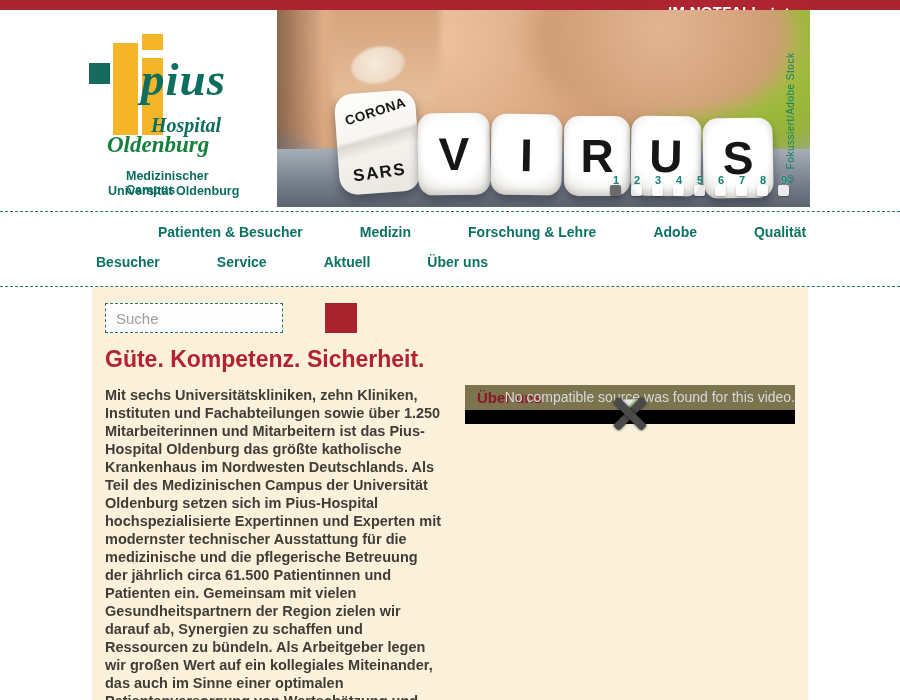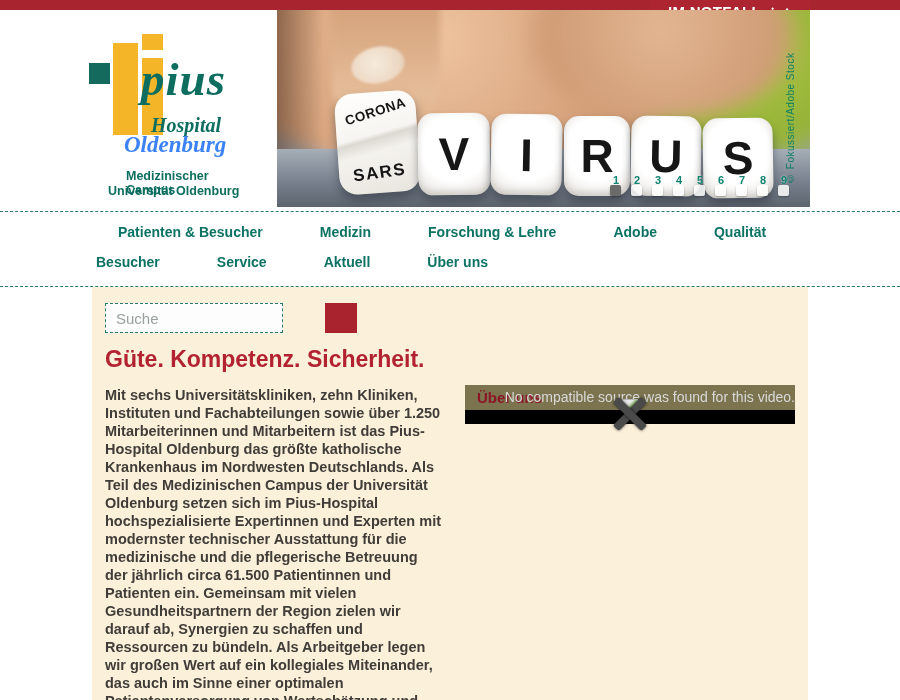--- a/index.html
+++ b/index.html
@@ -16,21 +16,21 @@
   .logo { position:absolute; left:85px; top:34px; width:170px; height:170px; }
   .lg-teal   { position:absolute; left:4px;  top:29px; width:21px; height:21px; background:#156a5e; }
   .lg-barA   { position:absolute; left:28px; top:9px;  width:25px; height:92px; background:#f4b528; }
   .lg-sq     { position:absolute; left:57px; top:0;    width:21px; height:16px; background:#f4b528; }
   .lg-barB   { position:absolute; left:57px; top:24px; width:21px; height:77px; background:#f4b528; }
   .lg-pius   { position:absolute; left:56px; top:18px; font-family:"Liberation Serif", serif; font-style:italic;
                font-weight:bold; font-size:47px; color:#0d6e60; letter-spacing:1px; }
   .lg-hosp   { position:absolute; left:66px; top:80px; font-family:"Liberation Serif", serif; font-style:italic;
                font-weight:bold; font-size:20px; color:#0d6e60; }
   .lg-old    { position:absolute; left:22px; top:98px; font-family:"Liberation Serif", serif; font-style:italic;
-               font-weight:bold; font-size:23px; color:#3b82f6;margin-left:17px; }
+               font-weight:bold; font-size:23px; color:#15803d; }
   .lg-c1 { position:absolute; left:23px; top:135px; font-size:12.5px; font-weight:bold; color:#0d6e60;padding-left:18px; }
   .lg-c2 { position:absolute; left:23px; top:150px; font-size:12.5px; font-weight:bold; color:#0d6e60; }
 
   
   .hero { position:absolute; left:277px; top:10px; width:533px; height:197px; overflow:hidden;
           background:linear-gradient(180deg,#c79b7c 0%,#d2a586 38%,#b3a694 55%,#9aa3ae 72%,#747d89 100%); }
   .hero-green { position:absolute; right:-25px; top:-20px; width:240px; height:180px;
           background:radial-gradient(ellipse at 60% 35%, #aec746 0%, #95b338 55%, rgba(149,179,56,0) 78%);
           filter:blur(7px); }
   .hand-blob { position:absolute; left:-35px; top:-70px; width:430px; height:235px; border-radius:45%;
@@ -69,21 +69,21 @@
   .pg .num { position:absolute; left:3px; top:0; font-size:11px; font-weight:bold; color:#0f8270;
              text-shadow:0 0 2px rgba(255,255,255,.7); }
   .pg .sq  { position:absolute; left:0; top:11px; width:11px; height:11px; background:rgba(255,255,255,.85);
              border-radius:2px; box-shadow:0 1px 2px rgba(0,0,0,.3); }
   .pg.active .sq { background:#6b6b6b; }
 
   
   .nav { position:absolute; left:0; top:211px; width:900px; height:76px; background:#fff;
          border-top:1px dashed #257a6d; border-bottom:1px dashed #257a6d; }
   .nav-row { display:flex; column-gap:57px; }
-  .nav-row1 { padding:12px 0 0 118px; }
+  .nav-row1 { padding:12px 0 0 118px;margin-left:40px; }
   .nav-row2 { padding:14px 0 0 96px; }
   .nav a { color:#0c7264; font-weight:bold; font-size:14px; text-decoration:none; white-space:nowrap; cursor:pointer; }
 
   
   .content { position:absolute; left:92px; top:287px; width:716px; height:413px; background:#fbf0da; overflow:hidden; }
   .searchbar { position:absolute; left:13px; top:16px; display:flex;gap:42px; }
   .searchbar input { width:178px; height:30px; border:1px dashed #257a6d; background:#fdfdfd; padding:0 10px;
          font-size:15px; color:#555; outline:none; font-family:"Liberation Sans", sans-serif; }
   .searchbar input::placeholder { color:#9aa0a0; }
   .search-btn { width:32px; height:30px; background:#a8232d; border:none; cursor:pointer; }

